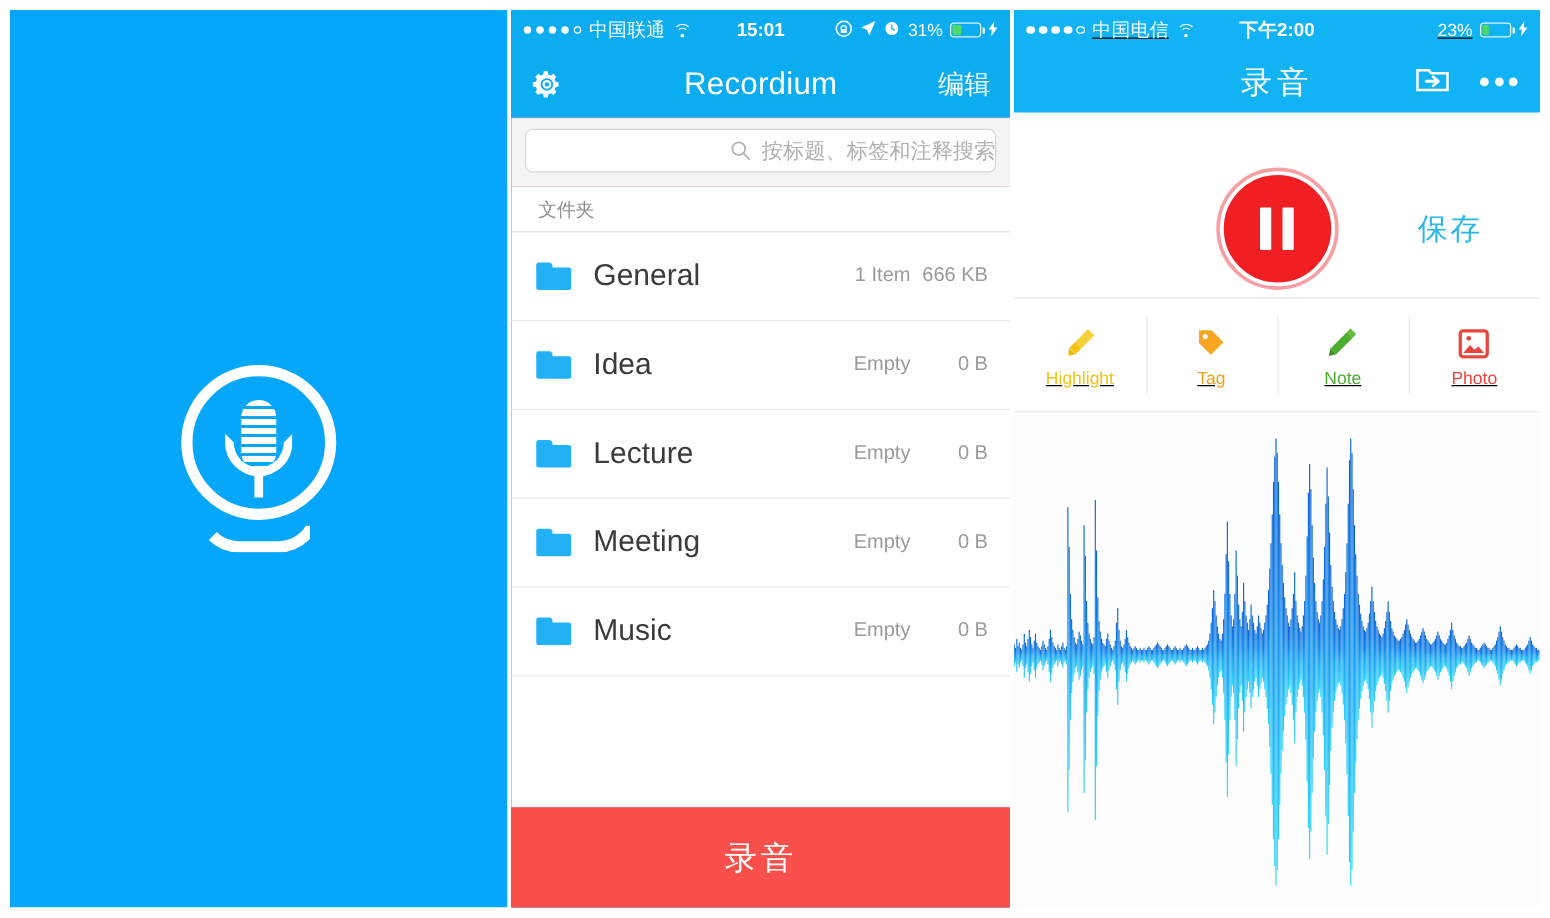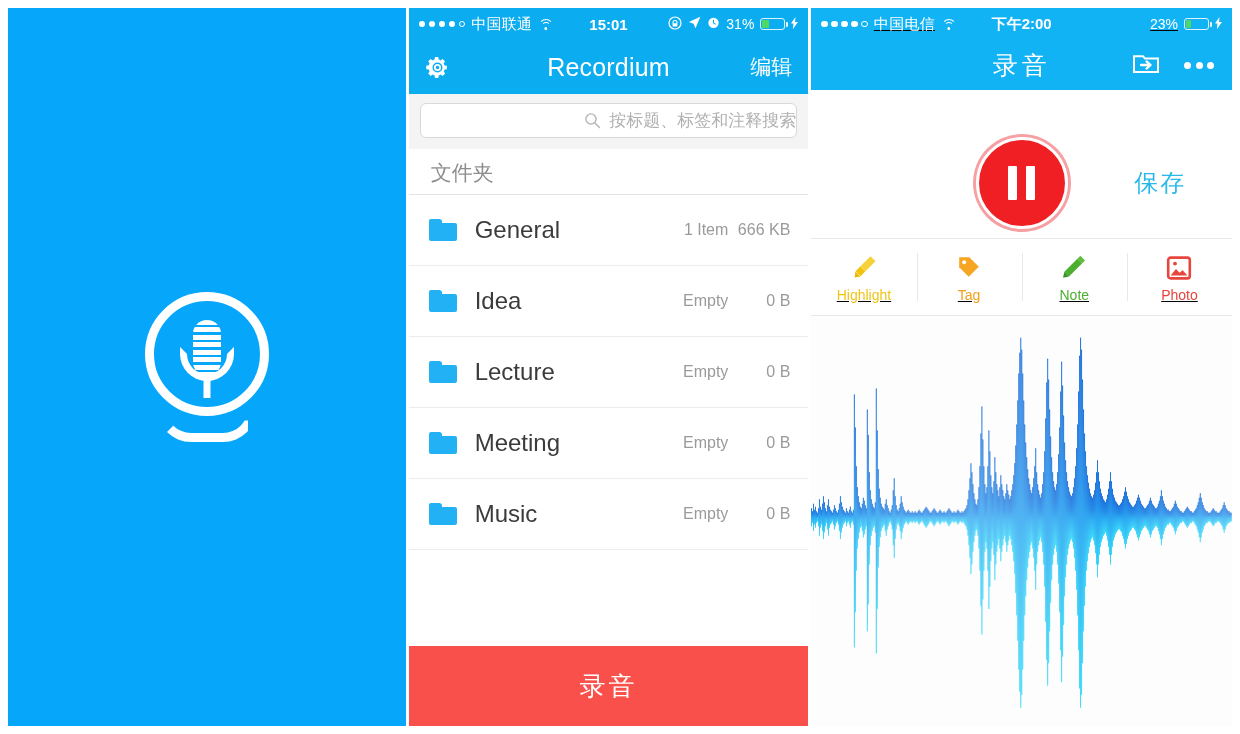--- a/index.html
+++ b/index.html
@@ -126,21 +126,21 @@
   .searchwrap { background: #f4f4f4; padding: 9px 11px 11px; }
   .searchbox {
     height: 35px; background: #fff; border: 1px solid #d8d8d8;
     border-radius: 6px; display: flex; align-items: center;
     justify-content: flex-end; gap: 8px;
     color: #b0b0b0; font-size: 17px;
   }
   .searchbox svg { display: block; }
 
   .sec-header {
-    padding: 10px 22px 7px; font-size: 21px; color: #8d8d8d;
+    padding: 10px 22px 7px; font-size: 15px; color: #8d8d8d;
     background: #fff;
   }
   .folder-list { background: #fff; flex: 1 1 auto; }
   .folder-row {
     display: flex; align-items: center;
     height: 71px; padding: 0 18px 0 20px;
     border-top: 1px solid #ececec;
   }
   .folder-row:first-child { border-top: 1px solid #e3e3e3; }
   .folder-list .last-rule { border-top: 1px solid #ececec; height: 0; }
@@ -206,21 +206,21 @@
   }
   .timer {
     text-align: center; font-size: 46px; letter-spacing: 1px;
     padding: 12px 0 26px; font-weight: 300;
   }
   .timer .dim { color: #9a9a9a; }
   .timer .lit { color: #1a1a1a; }
 
   .toolbar {
     display: flex; border-top: 1px solid #e8e8e8; border-bottom: 1px solid #e8e8e8;
-    height: 78px; align-items: flex-end;
+    height: 92px; align-items: flex-end;
   }
   .tool {
     flex: 1 1 0; display: flex; flex-direction: column;
     align-items: center; justify-content: center; gap: 7px;
     position: relative; height: 100%;
   }
   .tool + .tool:before {
     content: ""; position: absolute; left: 0; top: 14px; bottom: 14px;
     width: 1px; background: #e8e8e8;
   }

